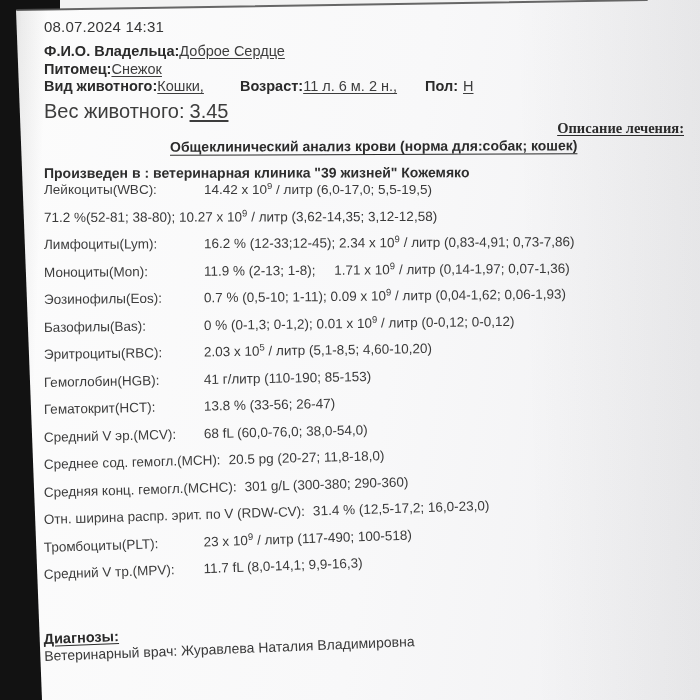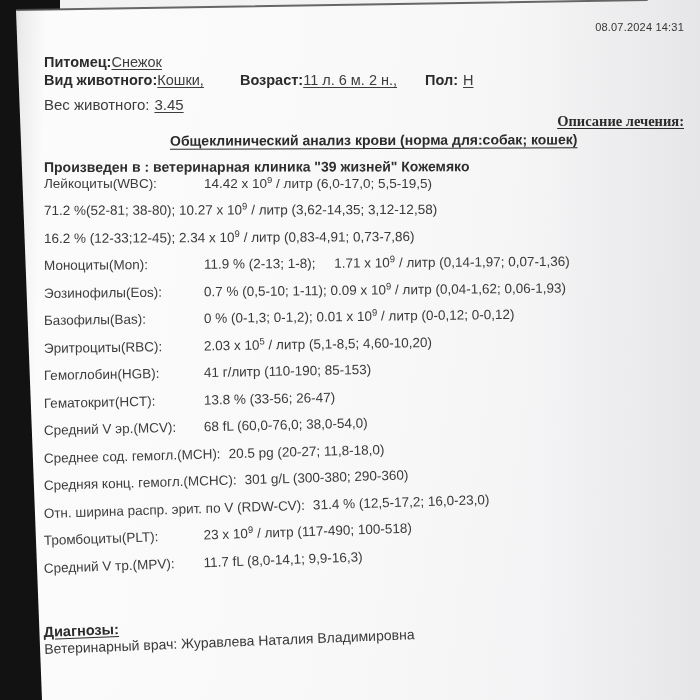--- a/index.html
+++ b/index.html
@@ -28,28 +28,28 @@
     position:absolute;left:16px;top:9px;width:632px;height:2px;
     background:#4c4c4c;border-radius:2px;
     transform:rotate(-0.9deg);transform-origin:left center;z-index:3;
     opacity:.85;
   }
   .content{
     position:relative;z-index:4;
     padding:18px 16px 0 44px;
     color:#3d3d3d;font-size:14px;
   }
-  .date{font-size:11px;line-height:18px;margin-bottom:18px;color:#363636;letter-spacing:.2px;text-align:right;}
+  .date{font-size:15px;line-height:18px;margin-bottom:7px;color:#363636;letter-spacing:.2px;}
   .h-line{line-height:17.5px;font-size:14.5px;white-space:nowrap;}
   .b{font-weight:bold;color:#2b2b2b;}
   .u{text-decoration:underline;text-underline-offset:2px;}
   .sp36{display:inline-block;width:36px;}
   .sp28{display:inline-block;width:28px;}
   .sp4{display:inline-block;width:5px;}
-  .weight{margin-top:7px;line-height:17px;font-size:15px;}
+  .weight{margin-top:7px;line-height:17px;font-size:20px;}
   .treatment{line-height:16.5px;font-size:14.5px;text-align:right;}
   .serif-b{font-family:"Liberation Serif", serif;font-weight:bold;color:#2b2b2b;text-decoration:underline;text-underline-offset:2px;}
   .title{
     margin-top:1px;line-height:18px;font-size:14px;font-weight:bold;color:#2b2b2b;
     text-decoration:underline;text-underline-offset:3px;
     display:inline-block;margin-left:126px;transform:rotate(-0.2deg);
   }
   .performed{margin-top:10px;line-height:17px;font-size:14px;font-weight:bold;color:#2e2e2e;transform:rotate(-0.1deg);transform-origin:left center;}
   .rows{}
   .r{
@@ -69,20 +69,23 @@
 
 <div class="top-surface"></div>
 
 <div class="paper">
   <div class="paper-shade"></div>
 
   <div class="content">
 
     <div class="date">08.07.2024 14:31</div>
 
+    <div class="h-line">
+      <span class="b">Ф.И.О. Владельца:</span><span class="u">Доброе Сердце</span>
+    </div>
 
     <div class="h-line">
       <span class="b">Питомец:</span><span class="u">Снежок</span>
     </div>
 
     <div class="h-line">
       <span class="b">Вид животного:</span><span class="u">Кошки,</span><span class="sp36"></span><span class="b">Возраст:</span><span class="u">11 л. 6 м. 2 н.,</span><span class="sp28"></span><span class="b">Пол:</span><span class="sp4"></span><span class="u">Н</span>
     </div>
 
 
@@ -102,20 +105,21 @@
 
     <div class="rows">
       <div class="r" style="--t:0deg">
           <span class="rl">Лейкоциты(WBC):</span>
           <span class="rv"><span>14.42 x 10</span><span class="sup">9</span><span> / литр (6,0-17,0; 5,5-19,5)</span></span>
         </div>
       <div class="r" style="--t:-0.15deg">
           <span class="rv"><span>71.2 %(52-81; 38-80); 10.27 x 10</span><span class="sup">9</span><span> / литр (3,62-14,35; 3,12-12,58)</span></span>
         </div>
       <div class="r" style="--t:-0.3deg">
+          <span class="rl">Лимфоциты(Lym):</span>
           <span class="rv"><span>16.2 % (12-33;12-45); 2.34 x 10</span><span class="sup">9</span><span> / литр (0,83-4,91; 0,73-7,86)</span></span>
         </div>
       <div class="r" style="--t:-0.45deg">
           <span class="rl">Моноциты(Mon):</span>
           <span class="rv"><span>11.9 % (2-13; 1-8);&nbsp;&nbsp;&nbsp;&nbsp; 1.71 x 10</span><span class="sup">9</span><span> / литр (0,14-1,97; 0,07-1,36)</span></span>
         </div>
       <div class="r" style="--t:-0.6deg">
           <span class="rl">Эозинофилы(Eos):</span>
           <span class="rv"><span>0.7 % (0,5-10; 1-11); 0.09 x 10</span><span class="sup">9</span><span> / литр (0,04-1,62; 0,06-1,93)</span></span>
         </div>

